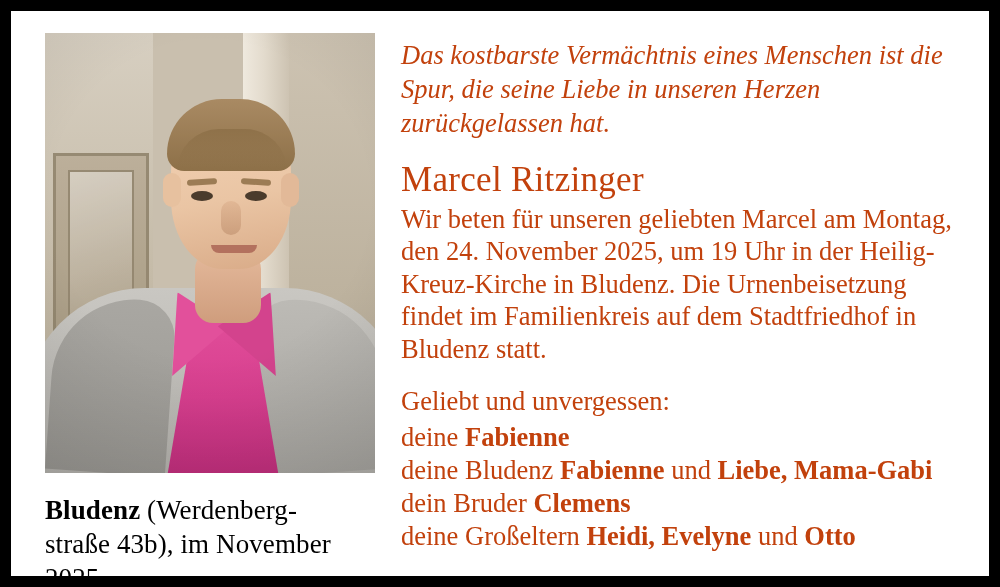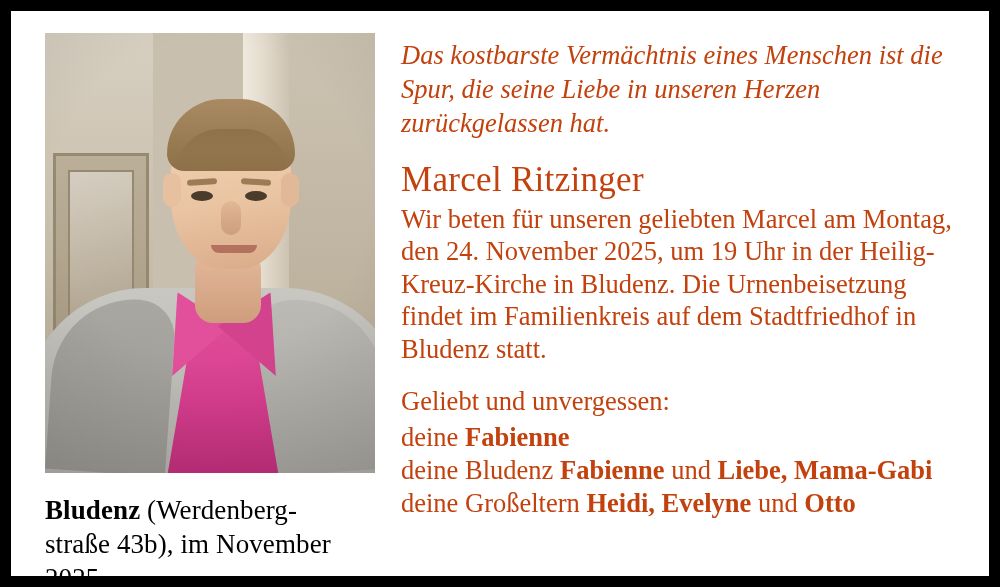--- a/index.html
+++ b/index.html
@@ -334,20 +334,23 @@
       <div class="section-title">Geliebt und unvergessen:</div>
 
       <div class="mourners">
         <div>
           <span>deine </span><b>Fabienne</b>
         </div>
         <div>
           <span>deine Bludenz </span><b>Fabienne</b><span> und </span><b>Liebe, Mama-Gabi</b>
         </div>
         <div>
+          <span>dein Bruder </span><b>Clemens</b>
+        </div>
+        <div>
           <span>deine Großeltern </span><b>Heidi, Evelyne</b><span> und </span><b>Otto</b>
         </div>
 
       </div>
     </div>
 
   </div>
 </div>
 
 </body></html>

